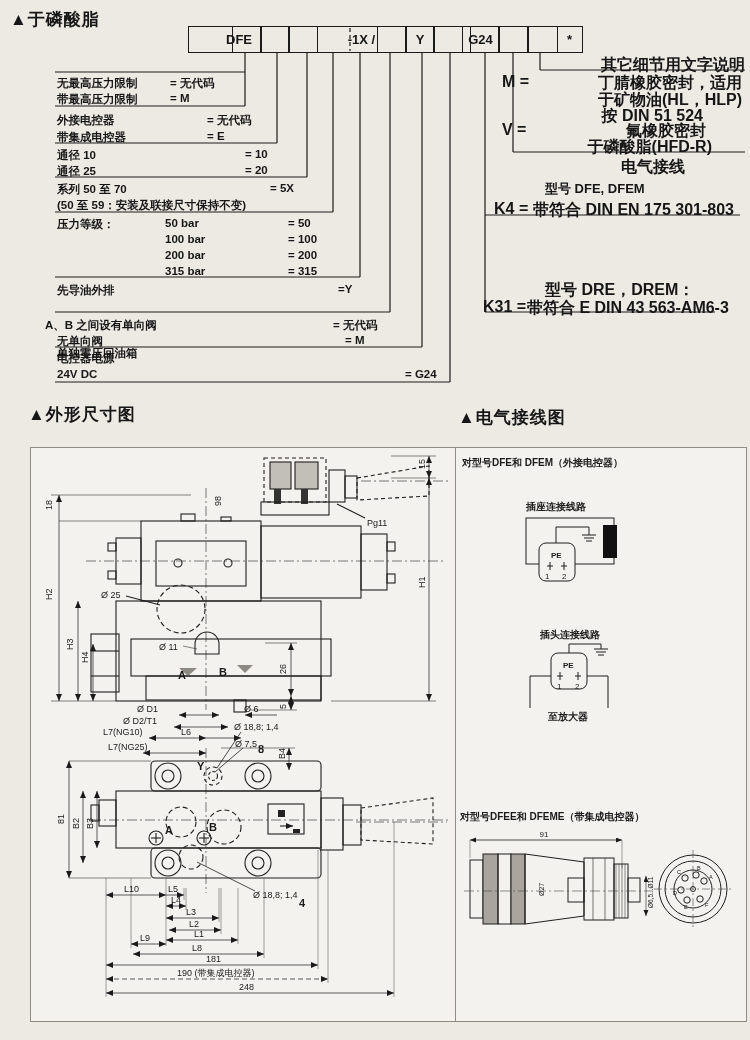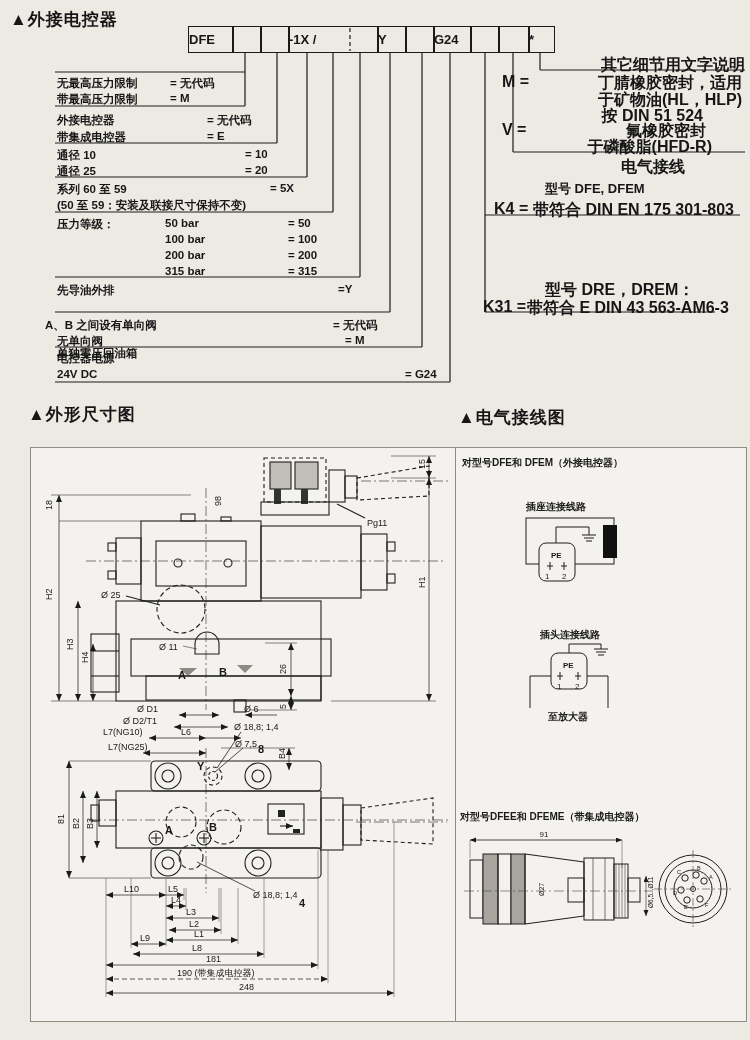--- a/index.html
+++ b/index.html
@@ -6,39 +6,39 @@
   body{
     width:750px;height:1040px;position:relative;
     background:#edeae4;color:#161616;
     font-family:"Liberation Sans","DejaVu Sans",sans-serif;
     overflow:hidden;
   }
   .abs{position:absolute;}
   .sec-title{font-size:17px;font-weight:700;letter-spacing:1px;}
   .mbox{
     position:absolute;top:26px;height:25px;border:1.6px solid #1a1a1a;
-    display:flex;align-items:center;
-    font-size:13px;font-weight:700;background:transparent;
+    display:flex;align-items:center;justify-content:center;
+    font-size:13px;font-weight:700;background:transparent;padding-left:28px;
   }
   .mrow{position:absolute;font-size:11.5px;font-weight:700;white-space:nowrap;}
   .mrow .code{position:absolute;white-space:nowrap;}
   .rrow{position:absolute;font-size:16px;font-weight:700;white-space:nowrap;}
   .panel{
     position:absolute;background:#f4f2ee;border:1px solid #8f8c86;
   }
   svg{position:absolute;left:0;top:0;}
   svg text{font-family:"Liberation Sans","DejaVu Sans",sans-serif;fill:#1a1a1a;}
   .dimtxt{font-size:9px;}
   .dimtxt-b{font-size:11px;font-weight:700;}
   .cjk-s{font-size:10px;font-weight:700;}
 </style>
 </head>
 <body>
 
-<div class="abs sec-title" style="left:10px;top:8px;">▲外接电控器</div>
+<div class="abs sec-title" style="left:10px;top:8px;">▲于磷酸脂</div>
 
 <svg width="750" height="400">
   <g stroke="#1c1c1c" stroke-width="1.2" fill="none">
     <path d="M245,53 V106 M277,53 V143 M307,53 V177 M333,53 V212 M360,53 V277 M390,53 V312 M422,53 V347 M450,53 V382"></path>
     <path d="M485,53 V312 M513,53 V152 M540,53 V70"></path>
     <path d="M55,72 H245 M55,106 H245 M55,143 H277 M55,177 H307 M55,212 H333 M55,277 H360 M55,312 H390 M55,347 H422 M55,382 H450"></path>
     <path d="M540,70 H745 M513,152 H745 M485,215 H740 M485,312 H715"></path>
     <path d="M350,28 V51" stroke-dasharray="4 3"></path>
   </g>
 </svg>
@@ -73,21 +73,21 @@
 <div class="mbox" style="left:528px;width:25px;">
     <span>*</span>
   </div>
 
 <div class="mrow" style="left:57px;top:76px;"><span>无最高压力限制</span><span class="code" style="left:113px;">= 无代码</span></div>
 <div class="mrow" style="left:57px;top:92px;"><span>带最高压力限制</span><span class="code" style="left:113px;">= M</span></div>
 <div class="mrow" style="left:57px;top:113px;"><span>外接电控器</span><span class="code" style="left:150px;">= 无代码</span></div>
 <div class="mrow" style="left:57px;top:130px;"><span>带集成电控器</span><span class="code" style="left:150px;">= E</span></div>
 <div class="mrow" style="left:57px;top:148px;"><span>通径 10</span><span class="code" style="left:188px;">= 10</span></div>
 <div class="mrow" style="left:57px;top:164px;"><span>通径 25</span><span class="code" style="left:188px;">= 20</span></div>
-<div class="mrow" style="left:57px;top:182px;"><span>系列 60 至 59</span><span class="code" style="left:213px;">= 5X</span></div>
+<div class="mrow" style="left:57px;top:182px;"><span>系列 50 至 70</span><span class="code" style="left:213px;">= 5X</span></div>
 <div class="mrow" style="left:57px;top:198px;"><span>(50 至 59：安装及联接尺寸保持不变)</span></div>
 <div class="mrow" style="left:57px;top:217px;"><span>压力等级：</span><span class="code" style="left:108px;">50 bar</span><span class="code" style="left:231px;">= 50</span></div>
 <div class="mrow" style="left:57px;top:233px;">
     <span class="code" style="left:108px;">100 bar</span>
     <span class="code" style="left:231px;">= 100</span>
   </div>
 <div class="mrow" style="left:57px;top:249px;">
     <span class="code" style="left:108px;">200 bar</span>
     <span class="code" style="left:231px;">= 200</span>
   </div>

